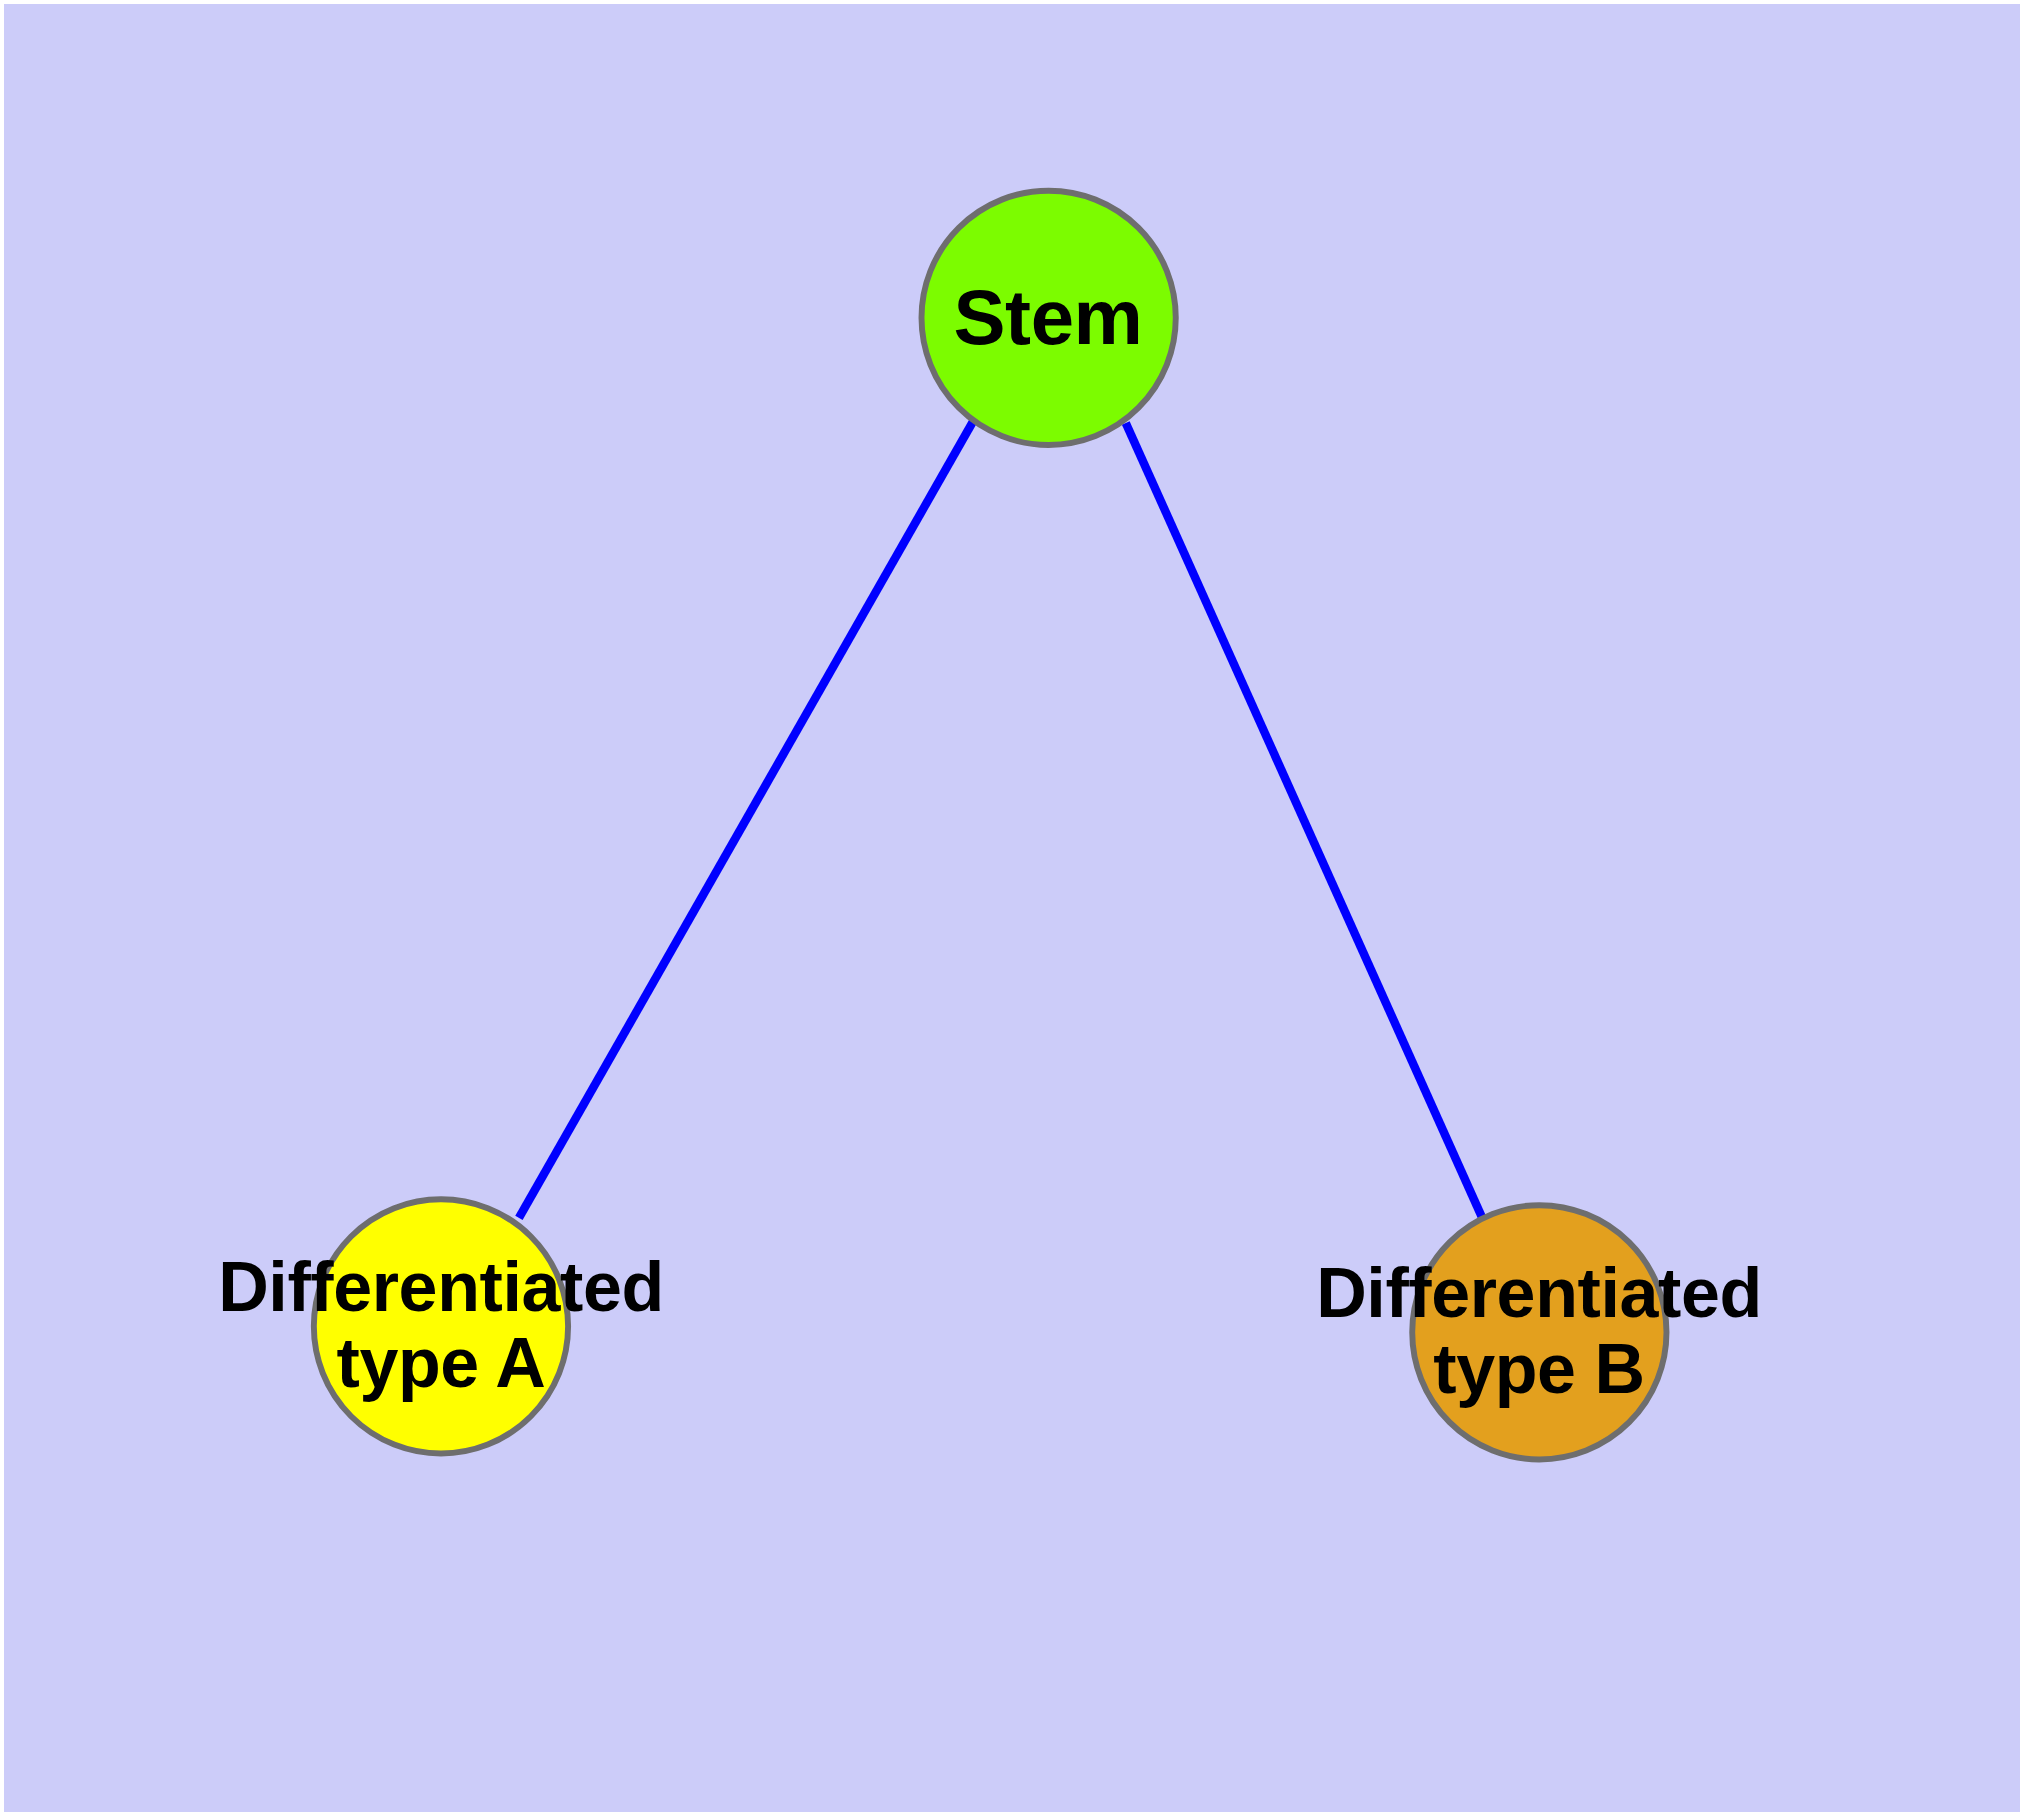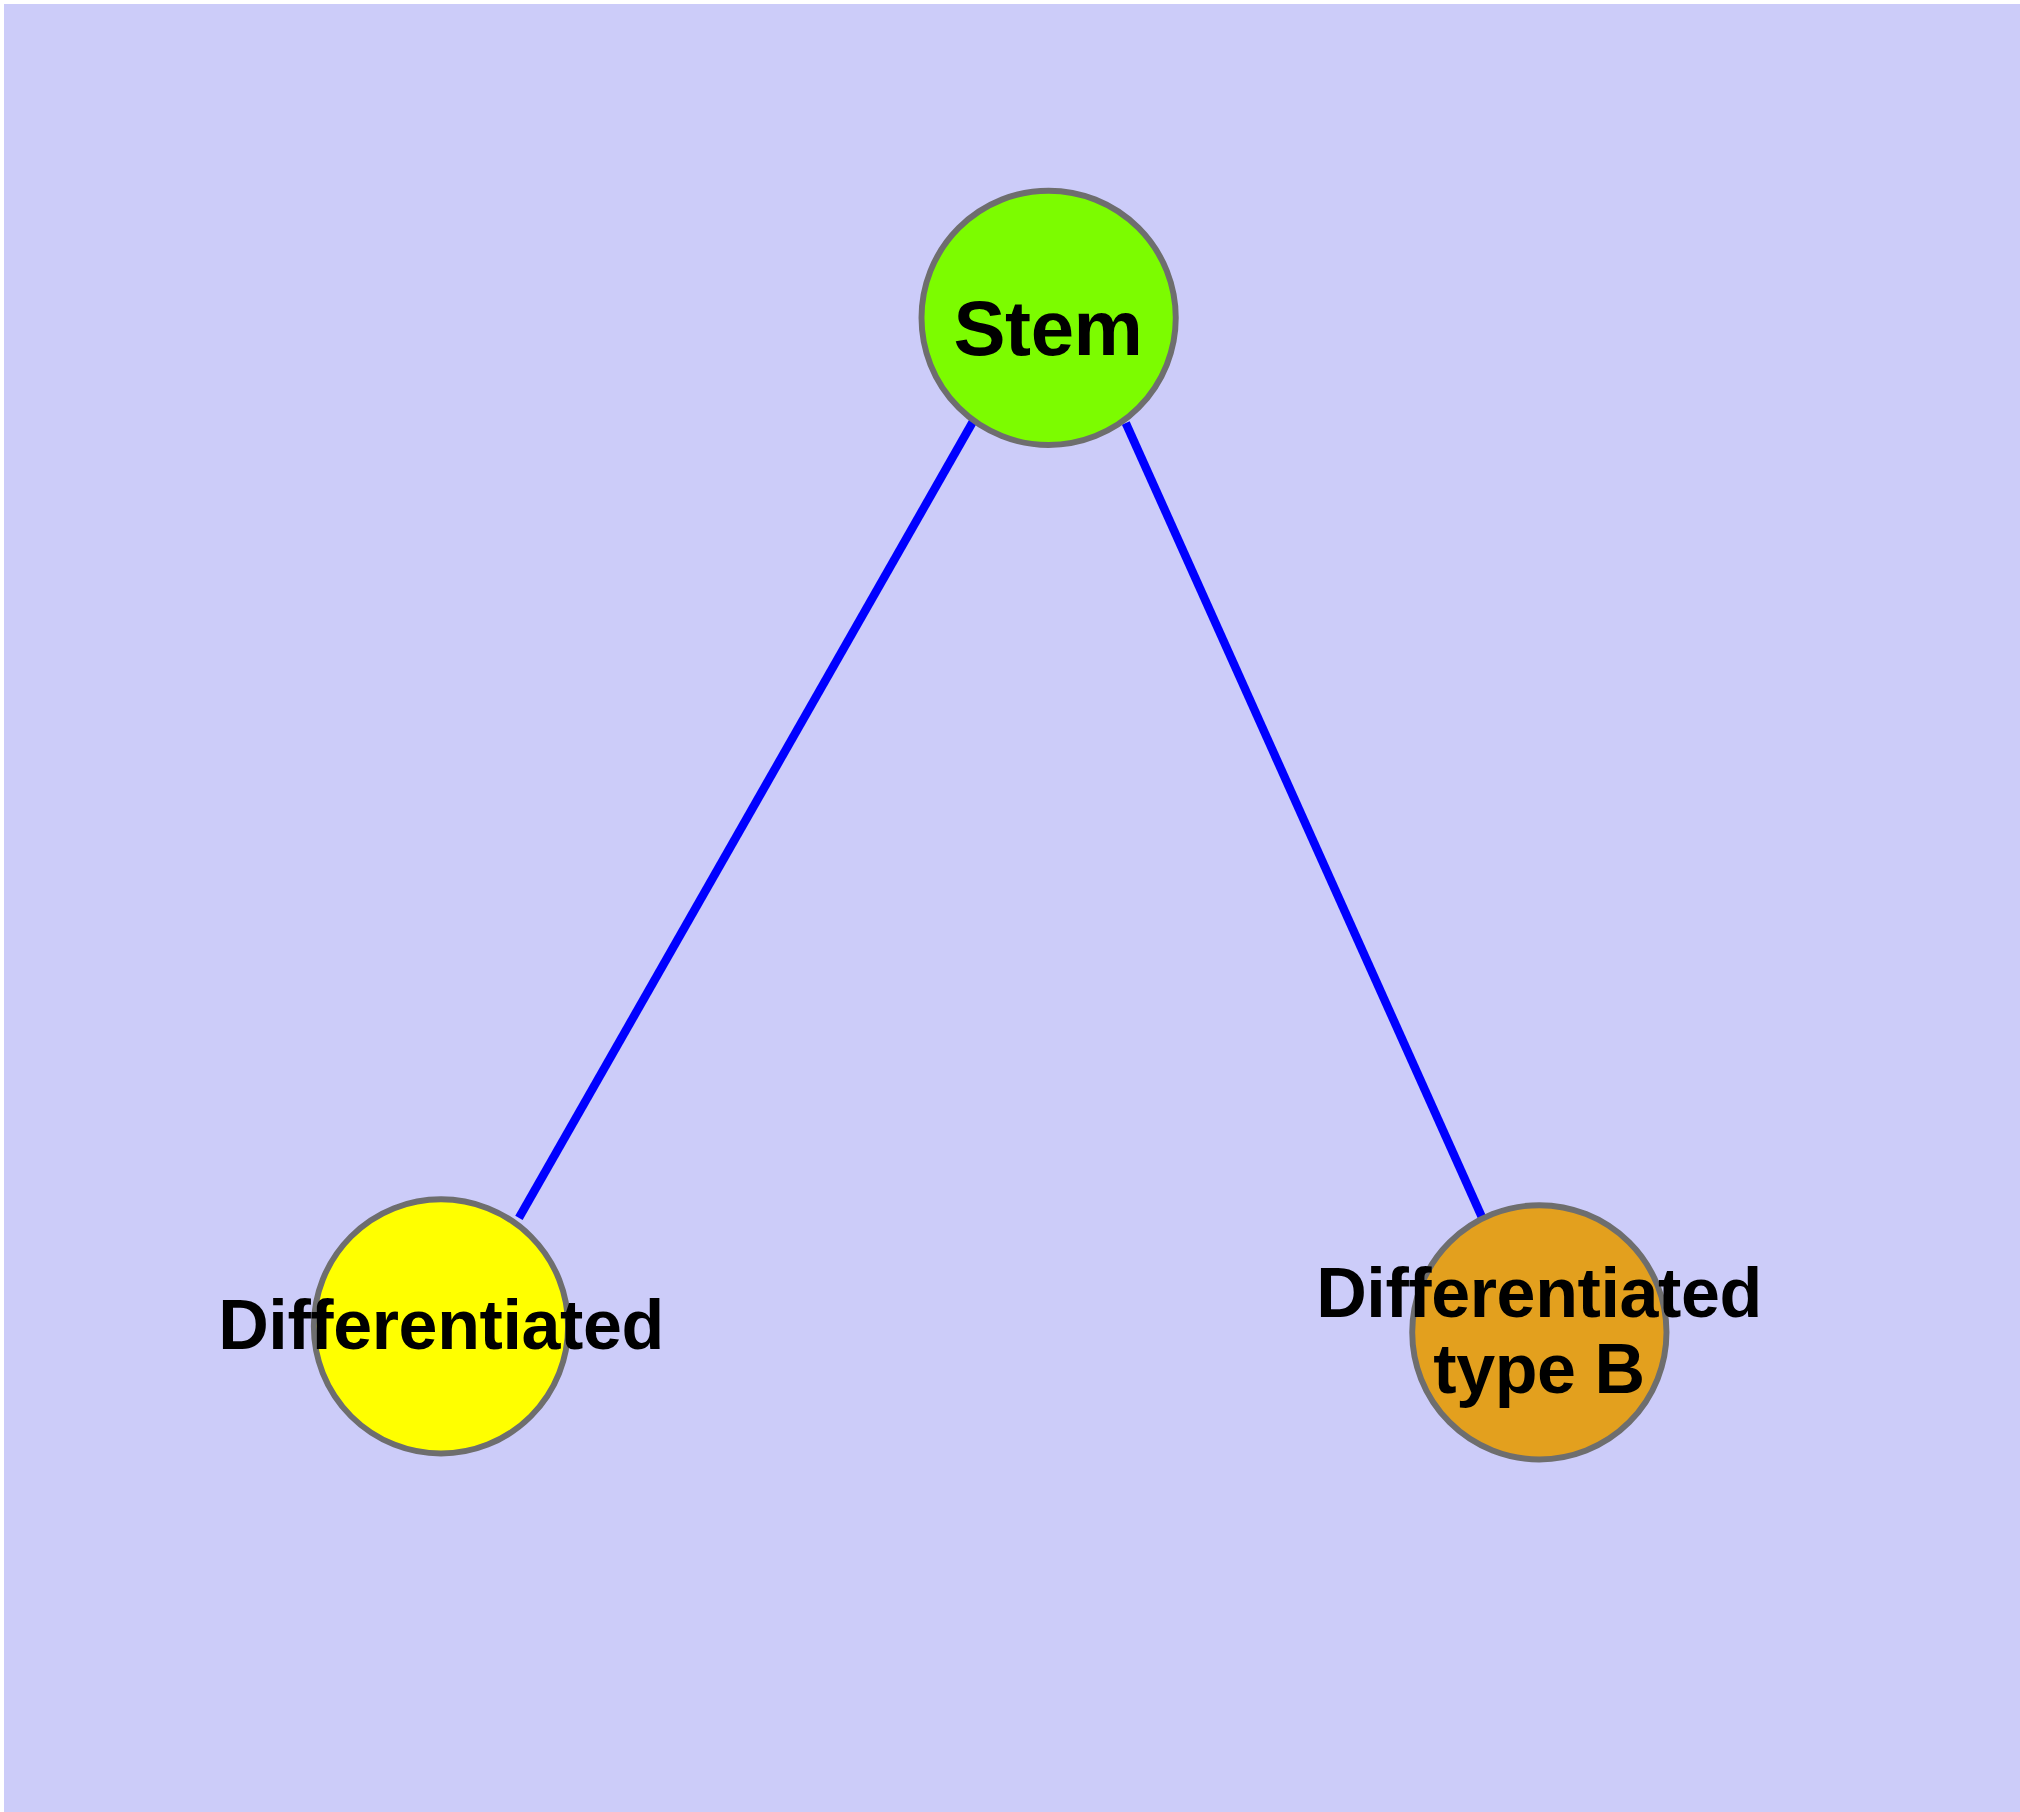--- a/index.html
+++ b/index.html
@@ -61,19 +61,19 @@
         <line x1="1328" y1="499" x2="1750" y2="1440" stroke="#0000ff" stroke-width="10" stroke-linecap="butt"></line>
       </g>
     <g id="nodes-layer">
         <circle cx="1237" cy="375" r="150" fill="#7cfc00" stroke="#6e6e6e" stroke-width="7"></circle>
         <circle cx="520" cy="1565" r="150" fill="#ffff00" stroke="#6e6e6e" stroke-width="7"></circle>
         <circle cx="1816" cy="1572" r="150" fill="#e3a01e" stroke="#6e6e6e" stroke-width="7"></circle>
       </g>
   </svg>
 
   <div id="labels-layer">
-      <div class="node-label stem" style="left: 1048px; top: 328px;"><div>Stem</div></div>
-      <div class="node-label two-line" style="left: 441px; top: 1326px;"><div>Differentiated</div></div>
+      <div class="node-label stem" style="left: 1048px; top: 317px;"><div>Stem</div></div>
+      <div class="node-label two-line" style="left: 441px; top: 1326px;"><div>Differentiated</div><div>type A</div></div>
       <div class="node-label two-line" style="left: 1539px; top: 1332px;"><div>Differentiated</div><div>type B</div></div>
     </div>
 
 </div>
 
 
 </body></html>

